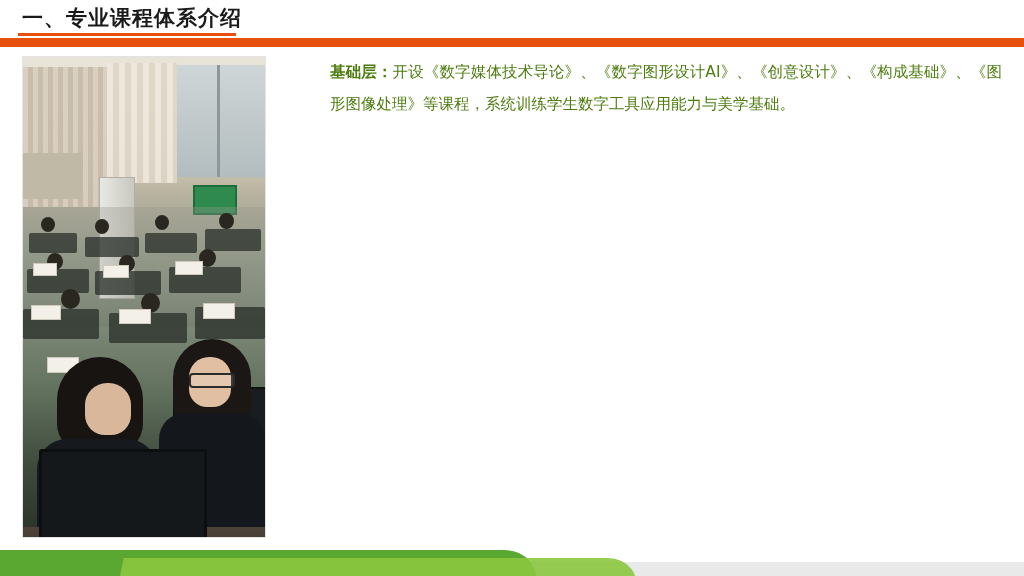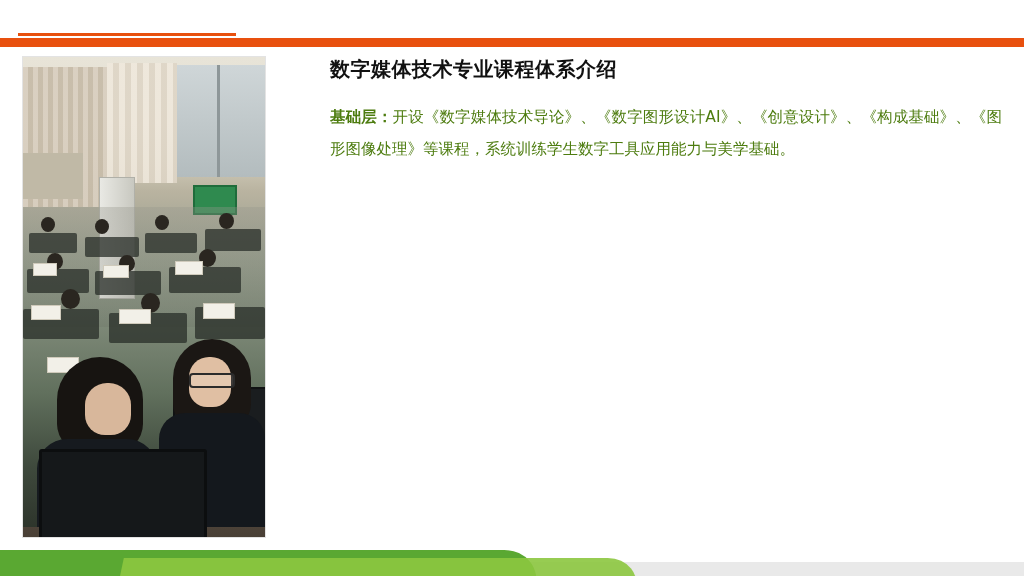--- a/index.html
+++ b/index.html
@@ -320,20 +320,21 @@
     width: 700px;
     height: 30px;
     background: #e9e9e9;
     transform: skewX(-12deg);
   }
 </style>
 </head>
 <body>
 
 <div class="header">
+  <div class="header-title">一、专业课程体系介绍</div>
   <div class="header-underline"></div>
   <div class="header-bar"></div>
 </div>
 
 <div class="photo-frame">
   <div class="photo-inner">
     <div class="curtain"></div>
     <div class="curtain2"></div>
     <div class="window-block"></div>
     <div class="wall-board"></div>
@@ -381,21 +382,20 @@
     <div class="girl-a-face"></div>
     <div class="girl-a-body"></div>
 
     <div class="desk-front"></div>
     <div class="monitor-big"></div>
 
   </div>
 </div>
 
 <div class="content">
-  <div class="content-title">数字媒体技术专业课程体系介绍</div>
 
 
   <div class="section">
     <span class="b">基础层：</span><span>开设《数字媒体技术导论》、《数字图形设计AI》、《创意设计》、《构成基础》、《图形图像处理》等课程，系统训练学生数字工具应用能力与美学基础。</span>
   </div>
 
 
 </div>
 
 <div class="footer">

